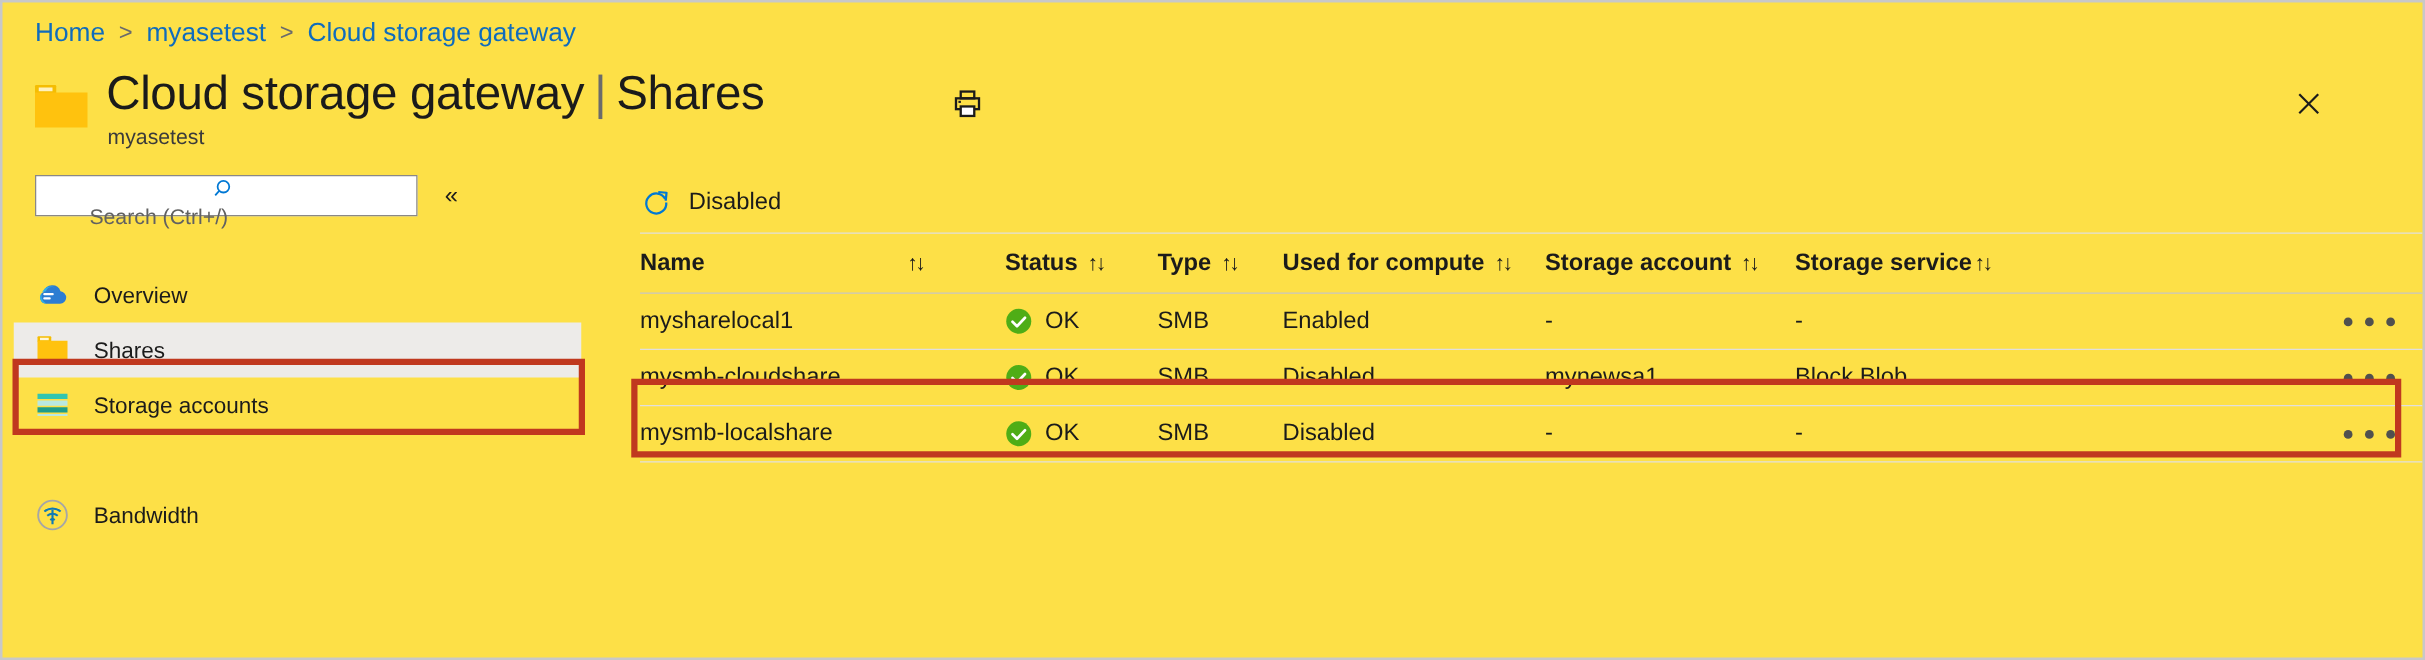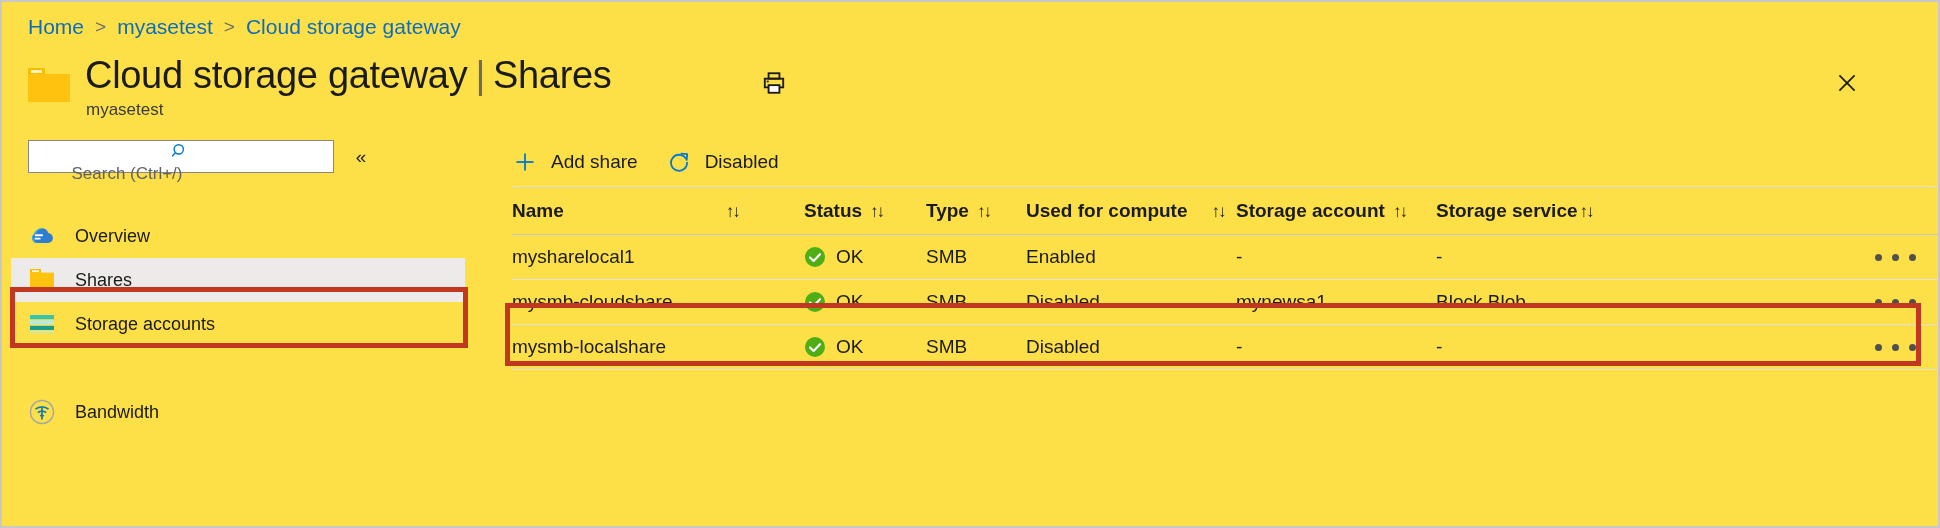--- a/index.html
+++ b/index.html
@@ -230,21 +230,21 @@
   }
   .trow .cell {
     font-size: 19px;
     color: #1b1b1b;
     white-space: nowrap;
     overflow: hidden;
   }
   .c-name    { width: 292px; }
   .c-status  { width: 122px; display: flex; align-items: center; }
   .c-type    { width: 100px; }
-  .c-compute { width: 210px; gap: 16px; }
+  .c-compute { width: 210px; }
   .c-account { width: 200px; }
   .c-service { width: 230px; }
   .c-menu    { flex: 1 1 auto; display: flex; justify-content: flex-end; padding-right: 16px; }
   .trow.header .c-name   { width: 292px; justify-content: flex-start; }
   .trow.header .c-name .sort { margin-left: 162px; }
 
   .ok-dot {
     width: 22px; height: 22px; flex: 0 0 22px;
     margin-right: 10px;
     display: flex; align-items: center; justify-content: center;
@@ -373,29 +373,20 @@
           <line x1="14" y1="9.6" x2="14" y2="21.4" stroke="#0f7ab5" stroke-width="1.7"></line>
         </svg>
       </span>
       <span class="n-label">Bandwidth</span>
     </div>
   </div>
 
   <div id="main">
 
     <div id="toolbar">
-      <div class="tb-btn">
-        <span class="tb-icon">
-          <svg width="24" height="24" viewBox="0 0 24 24" stroke="#0078d4" stroke-width="1.8">
-            <line x1="12" y1="3.5" x2="12" y2="20.5"></line>
-            <line x1="3.5" y1="12" x2="20.5" y2="12"></line>
-          </svg>
-        </span>
-        <span>Add share</span>
-      </div>
 
       <div class="tb-btn">
         <span class="tb-icon">
           <svg width="24" height="24" viewBox="0 0 24 24" fill="none" stroke="#0078d4" stroke-width="1.8">
             <path d="M19.2 9.2A8 8 0 1 0 20 12"></path>
             <polyline points="13.6,3.6 20.2,4.2 19.6,10.6" stroke-linejoin="round"></polyline>
           </svg>
         </span>
         <span>Disabled</span>
       </div>

